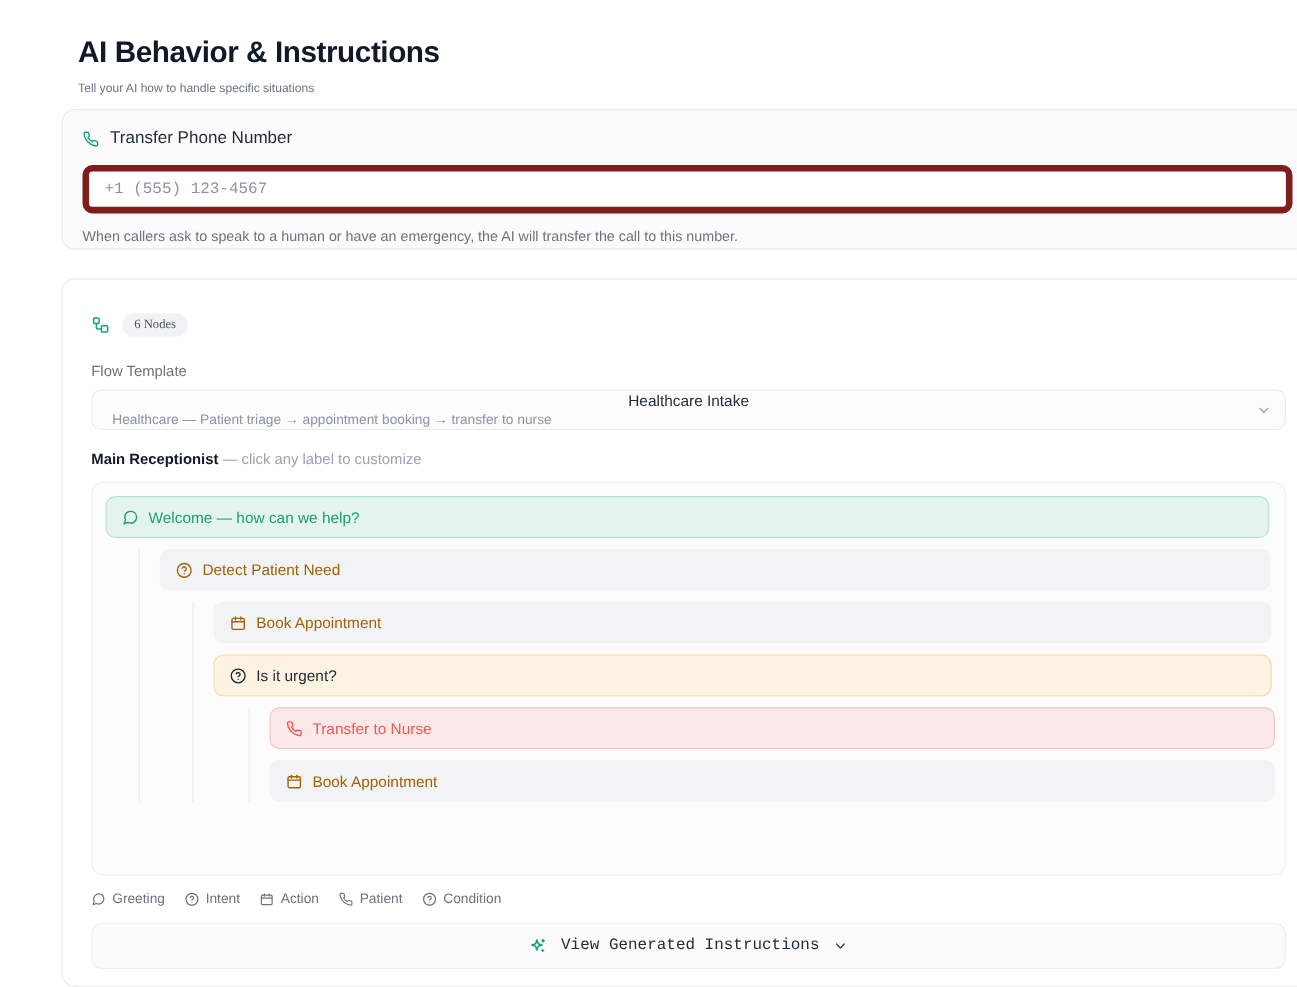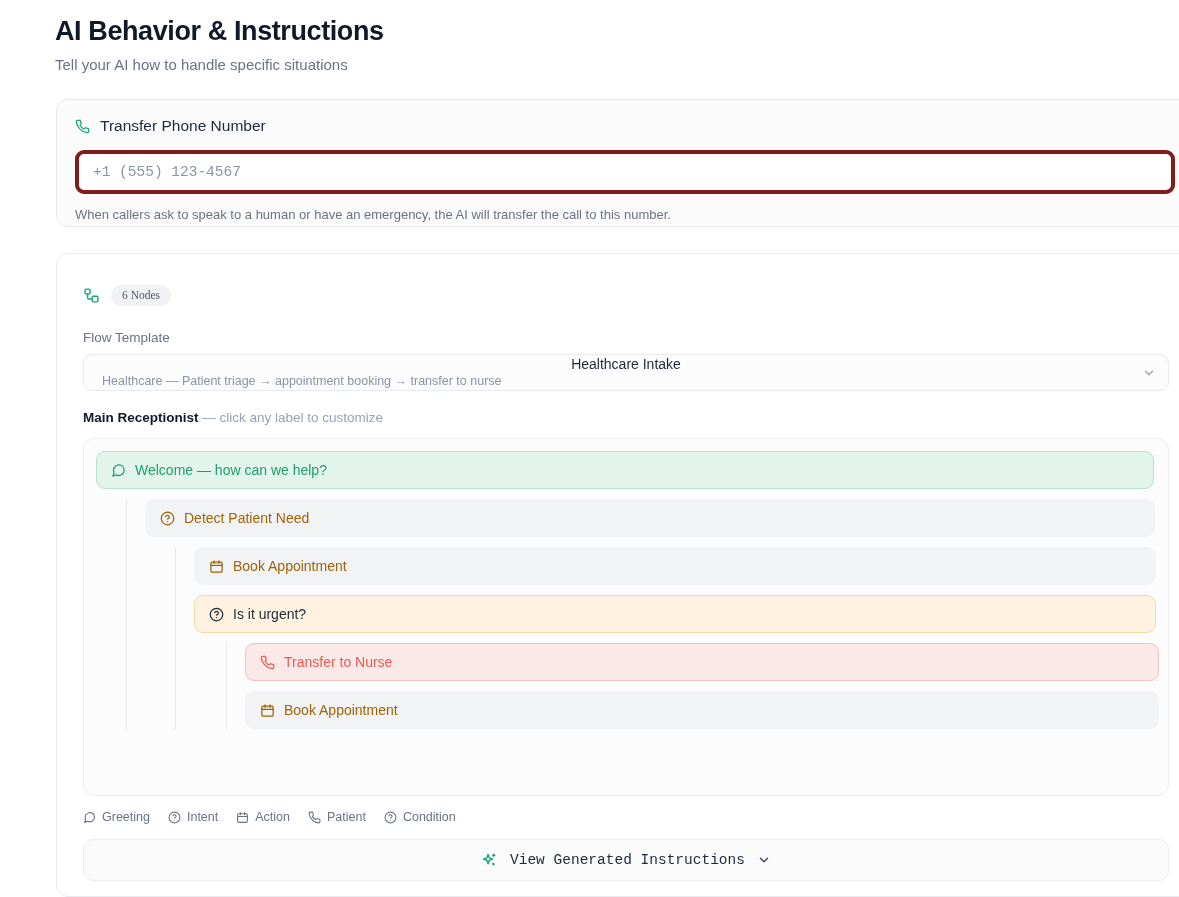--- a/index.html
+++ b/index.html
@@ -11,37 +11,37 @@
     background: #ffffff;
     font-family: "Liberation Sans", sans-serif;
     -webkit-font-smoothing: antialiased;
   }
 
   .page {
     position: relative;
     width: 1179px;
     height: 786px;
     background: #ffffff;
-    padding: 0;
+    padding: 16px;
   }
 
   
   .page-header {
     padding: 14px 0 0 55px;
   }
   .page-title {
     font-size: 27px;
     font-weight: 700;
     color: #111827;
     letter-spacing: -0.4px;
     line-height: 34px;
   }
   .page-subtitle {
     margin-top: 7px;
-    font-size: 15px;
+    font-size: 11px;
     color: #6b7280;
     line-height: 20px;
   }
 
   
   .card {
     position: absolute;
     background: #fbfbfc;
     border: 1px solid #e9eaee;
     border-radius: 12px;
@@ -65,21 +65,21 @@
   .card-head-title {
     font-size: 15.5px;
     color: #1f2937;
     font-weight: 400;
   }
   .phone-input {
     display: block;
     margin-top: 12px;
     width: 1100px;
     height: 44px;
-    border: 4px solid #7f1d1d;
+    border: 6px solid #7f1d1d;
     border-radius: 9px;
     background: #ffffff;
     padding: 0 14px;
     font-family: "Liberation Mono", "DejaVu Sans Mono", monospace;
     font-size: 14.5px;
     color: #394150;
     outline: none;
   }
   .phone-input::placeholder { color: #8b94a3; }
   .card-hint {

